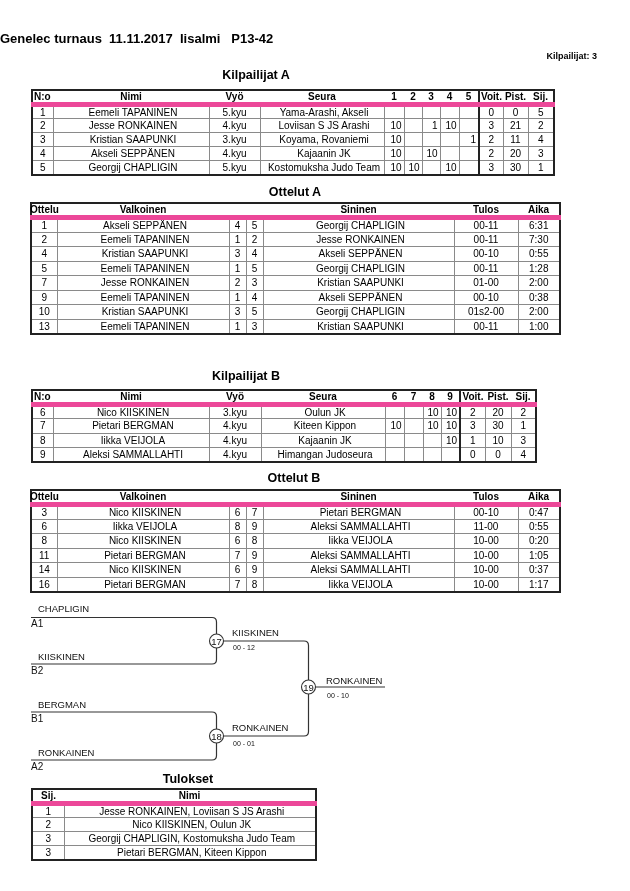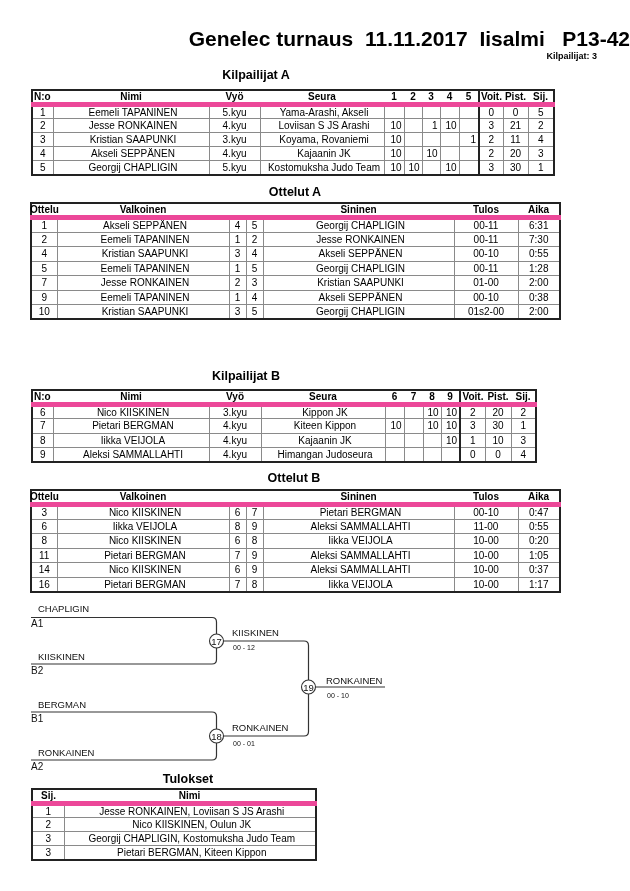--- a/index.html
+++ b/index.html
@@ -2,22 +2,22 @@
 <html><head>
 <meta charset="utf-8">
 <style>
   html, body { margin:0; padding:0; background:#fff; }
   body {
     width:630px; height:891px; position:relative; overflow:hidden;
     font-family:"Liberation Sans", sans-serif; color:#000;
   }
   .abs { position:absolute; }
   .doc-title {
-    top:27px; left:0; width:630px; text-align:right;
-    font-weight:bold; font-size:21px; white-space:pre; line-height:24px;
+    top:27px; left:0; width:630px; text-align:left;
+    font-weight:bold; font-size:13px; white-space:pre; line-height:24px;
   }
   .count { top:51px; right:33px; font-weight:bold; font-size:9px; white-space:nowrap; }
   .sec-title {
     width:200px; text-align:center; font-weight:bold; font-size:12.5px; line-height:15px;
     white-space:nowrap;
   }
   table.tbl {
     position:absolute; border-collapse:collapse; table-layout:fixed;
     border:2px solid #222; font-size:10px; line-height:11px;
   }
@@ -229,20 +229,29 @@
   </tr>
   <tr class="h145">
     <td class="c">10</td>
     <td class="l">Kristian SAAPUNKI</td>
     <td class="c">3</td>
     <td class="c">5</td>
     <td class="l">Georgij CHAPLIGIN</td>
     <td class="c">01s2-00</td>
     <td class="c">2:00</td>
   </tr>
+  <tr class="h145">
+    <td class="c">13</td>
+    <td class="l">Eemeli TAPANINEN</td>
+    <td class="c">1</td>
+    <td class="c">3</td>
+    <td class="l">Kristian SAAPUNKI</td>
+    <td class="c">00-11</td>
+    <td class="c">1:00</td>
+  </tr>
 </tbody>
   </table>
 
 <div class="abs sec-title" style="left:146px;top:369px;">Kilpailijat B</div>
 <table class="tbl" style="left:31px;top:389px;width:504px;">
   <colgroup>
       <col style="width:21px">
       <col style="width:156px">
       <col style="width:52px">
       <col style="width:124px">
@@ -265,21 +274,21 @@
     <th>8</th>
     <th>9</th>
     <th class="thick">Voit.</th>
     <th>Pist.</th>
     <th>Sij.</th>
   </tr>
   <tr class="h143">
     <td class="c">6</td>
     <td class="l">Nico KIISKINEN</td>
     <td class="c">3.kyu</td>
-    <td class="l">Kippon JK</td>
+    <td class="l">Oulun JK</td>
     <td class="r"></td>
     <td class="r"></td>
     <td class="r">10</td>
     <td class="r">10</td>
     <td class="c thick">2</td>
     <td class="c">20</td>
     <td class="c">2</td>
   </tr>
   <tr class="h143">
     <td class="c">7</td>

